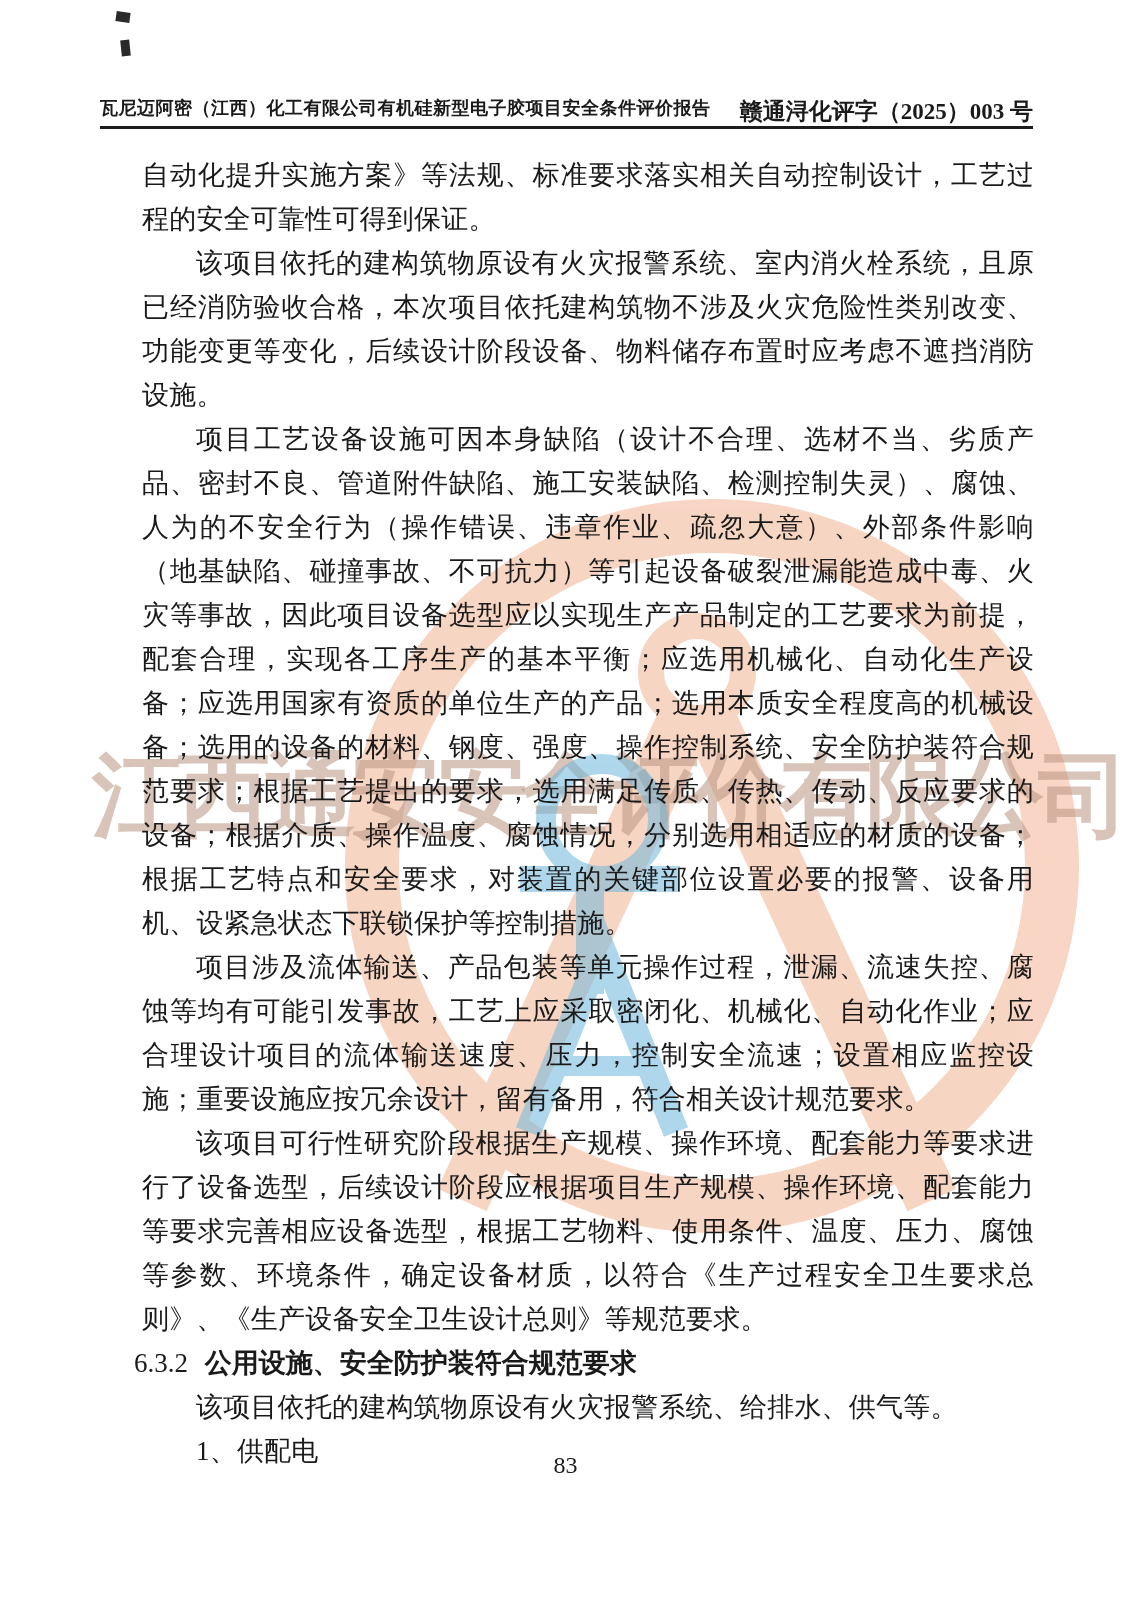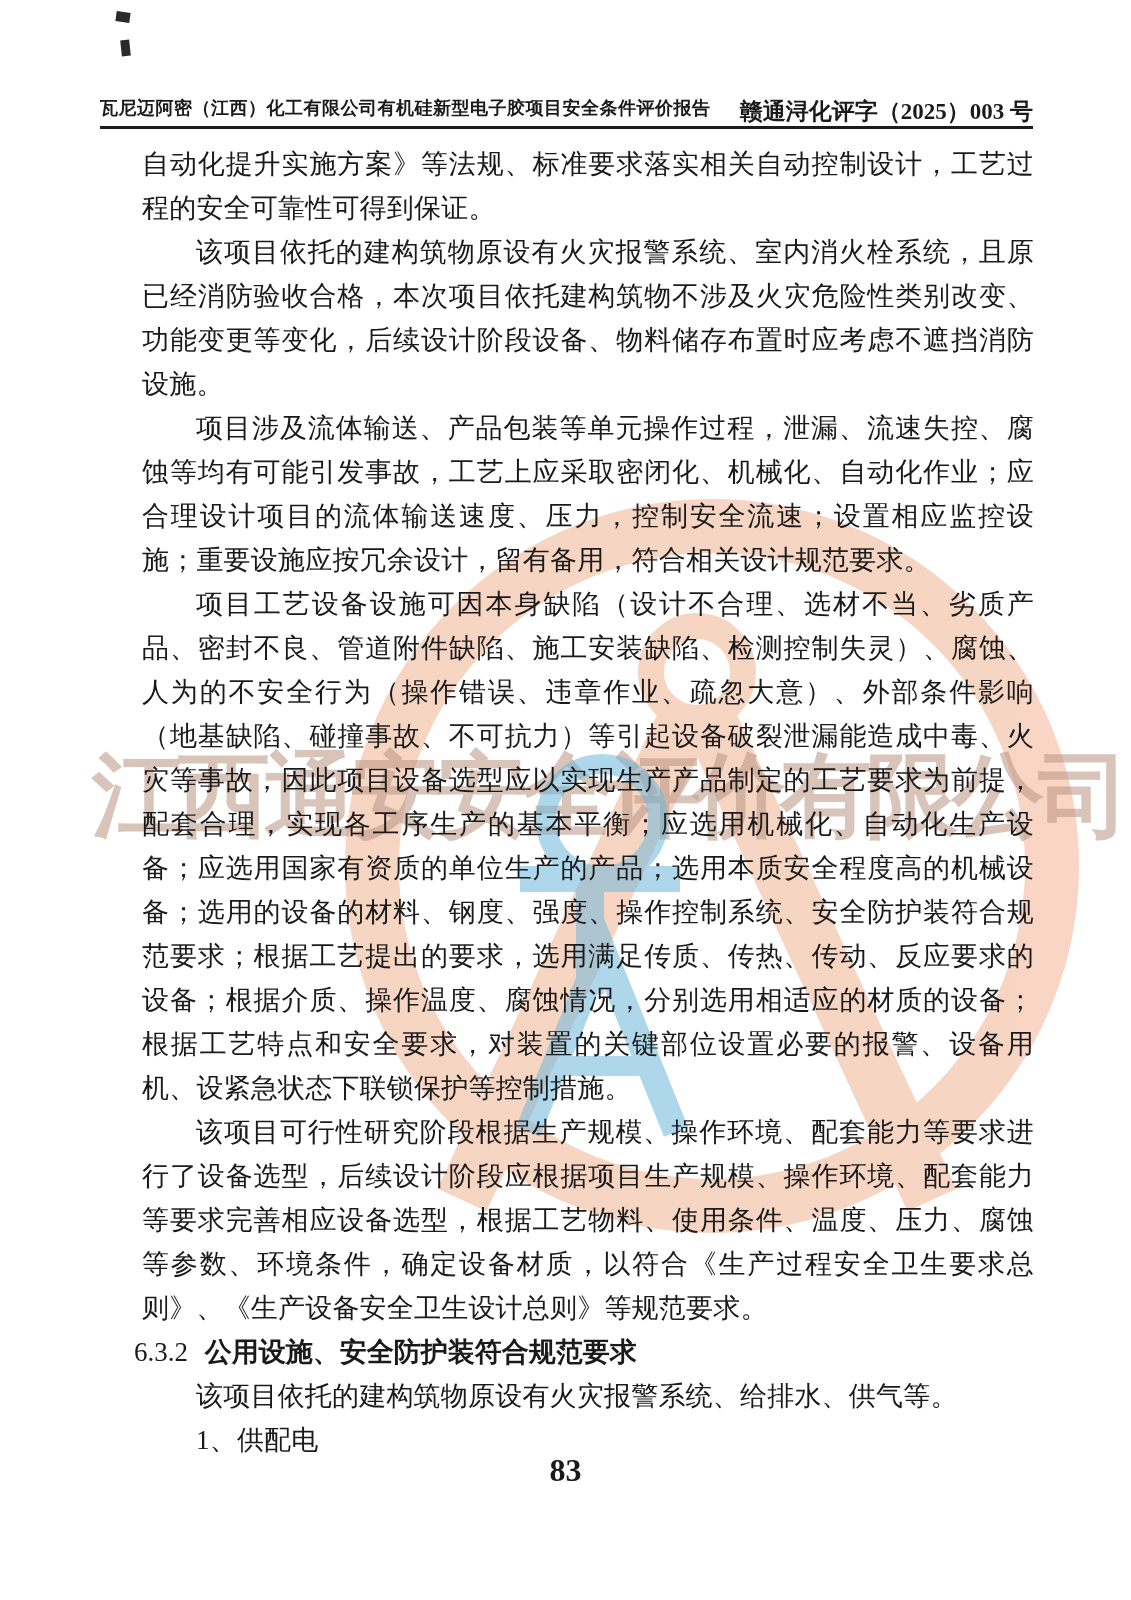--- a/index.html
+++ b/index.html
@@ -38,41 +38,41 @@
   .wm-svg{position:absolute;left:0;top:0;}
   .wm-text{
     position:absolute;left:92px;top:750px;
     font-size:92px;line-height:1;letter-spacing:-6px;white-space:nowrap;
     font-weight:600;
     color:rgba(186,148,129,0.55);
     font-family:"Liberation Serif", serif;
   }
   
   .content{
-    position:absolute;left:142px;top:142px;width:892px;z-index:1;
+    position:absolute;left:142px;top:153px;width:892px;z-index:1;
   }
   .para{
     font-size:27px;line-height:44px;
     text-align:justify;
     letter-spacing:0.2px;
   }
   .para.indent{text-indent:2em;}
   .section-heading{
     font-size:27px;line-height:44px;margin-left:-8px;white-space:nowrap;
   }
   .section-heading .num{
     font-family:"Liberation Serif", serif;font-weight:400;
   }
   .section-heading .ttl{
     font-family:"Liberation Sans", sans-serif;font-weight:700;margin-left:10px;
   }
   
   .footer-page-number{
     position:absolute;left:0;top:1452px;width:1131px;
-    text-align:center;font-size:32px;z-index:1;font-weight:bold;
+    text-align:center;font-size:24px;z-index:1;
   }
 </style>
 </head>
 <body>
 
 <div class="page">
 
   <div class="watermark">
     <svg class="wm-svg" width="1131" height="1600" viewBox="0 0 1131 1600">
       <g stroke="#EE9C72" opacity="0.42" fill="none">
@@ -99,22 +99,22 @@
 
   <div class="header">
     <span class="left-title">瓦尼迈阿密（江西）化工有限公司有机硅新型电子胶项目安全条件评价报告</span>
     <span class="right-code">赣通浔化评字（2025）003 号</span>
   </div>
   <div class="header-rule"></div>
 
   <div class="content">
     <div class="para">自动化提升实施方案》等法规、标准要求落实相关自动控制设计，工艺过程的安全可靠性可得到保证。</div>
     <div class="para indent">该项目依托的建构筑物原设有火灾报警系统、室内消火栓系统，且原已经消防验收合格，本次项目依托建构筑物不涉及火灾危险性类别改变、功能变更等变化，后续设计阶段设备、物料储存布置时应考虑不遮挡消防设施。</div>
+    <div class="para indent">项目工艺设备设施可因本身缺陷（设计不合理、选材不当、劣质产品、密封不良、管道附件缺陷、施工安装缺陷、检测控制失灵）、腐蚀、人为的不安全行为（操作错误、违章作业、疏忽大意）、外部条件影响（地基缺陷、碰撞事故、不可抗力）等引起设备破裂泄漏能造成中毒、火灾等事故，因此项目设备选型应以实现生产产品制定的工艺要求为前提，配套合理，实现各工序生产的基本平衡；应选用机械化、自动化生产设备；应选用国家有资质的单位生产的产品；选用本质安全程度高的机械设备；选用的设备的材料、钢度、强度、操作控制系统、安全防护装符合规范要求；根据工艺提出的要求，选用满足传质、传热、传动、反应要求的设备；根据介质、操作温度、腐蚀情况，分别选用相适应的材质的设备；根据工艺特点和安全要求，对装置的关键部位设置必要的报警、设备用机、设紧急状态下联锁保护等控制措施。</div>
     <div class="para indent">项目涉及流体输送、产品包装等单元操作过程，泄漏、流速失控、腐蚀等均有可能引发事故，工艺上应采取密闭化、机械化、自动化作业；应合理设计项目的流体输送速度、压力，控制安全流速；设置相应监控设施；重要设施应按冗余设计，留有备用，符合相关设计规范要求。</div>
-    <div class="para indent">项目工艺设备设施可因本身缺陷（设计不合理、选材不当、劣质产品、密封不良、管道附件缺陷、施工安装缺陷、检测控制失灵）、腐蚀、人为的不安全行为（操作错误、违章作业、疏忽大意）、外部条件影响（地基缺陷、碰撞事故、不可抗力）等引起设备破裂泄漏能造成中毒、火灾等事故，因此项目设备选型应以实现生产产品制定的工艺要求为前提，配套合理，实现各工序生产的基本平衡；应选用机械化、自动化生产设备；应选用国家有资质的单位生产的产品；选用本质安全程度高的机械设备；选用的设备的材料、钢度、强度、操作控制系统、安全防护装符合规范要求；根据工艺提出的要求，选用满足传质、传热、传动、反应要求的设备；根据介质、操作温度、腐蚀情况，分别选用相适应的材质的设备；根据工艺特点和安全要求，对装置的关键部位设置必要的报警、设备用机、设紧急状态下联锁保护等控制措施。</div>
     <div class="para indent">该项目可行性研究阶段根据生产规模、操作环境、配套能力等要求进行了设备选型，后续设计阶段应根据项目生产规模、操作环境、配套能力等要求完善相应设备选型，根据工艺物料、使用条件、温度、压力、腐蚀等参数、环境条件，确定设备材质，以符合《生产过程安全卫生要求总则》、《生产设备安全卫生设计总则》等规范要求。</div>
 
     <div class="section-heading">
       <span class="num">6.3.2</span>
       <span class="ttl">公用设施、安全防护装符合规范要求</span>
     </div>
 
     <div class="para indent">该项目依托的建构筑物原设有火灾报警系统、给排水、供气等。</div>
     <div class="para indent">1、供配电</div>
   </div>

